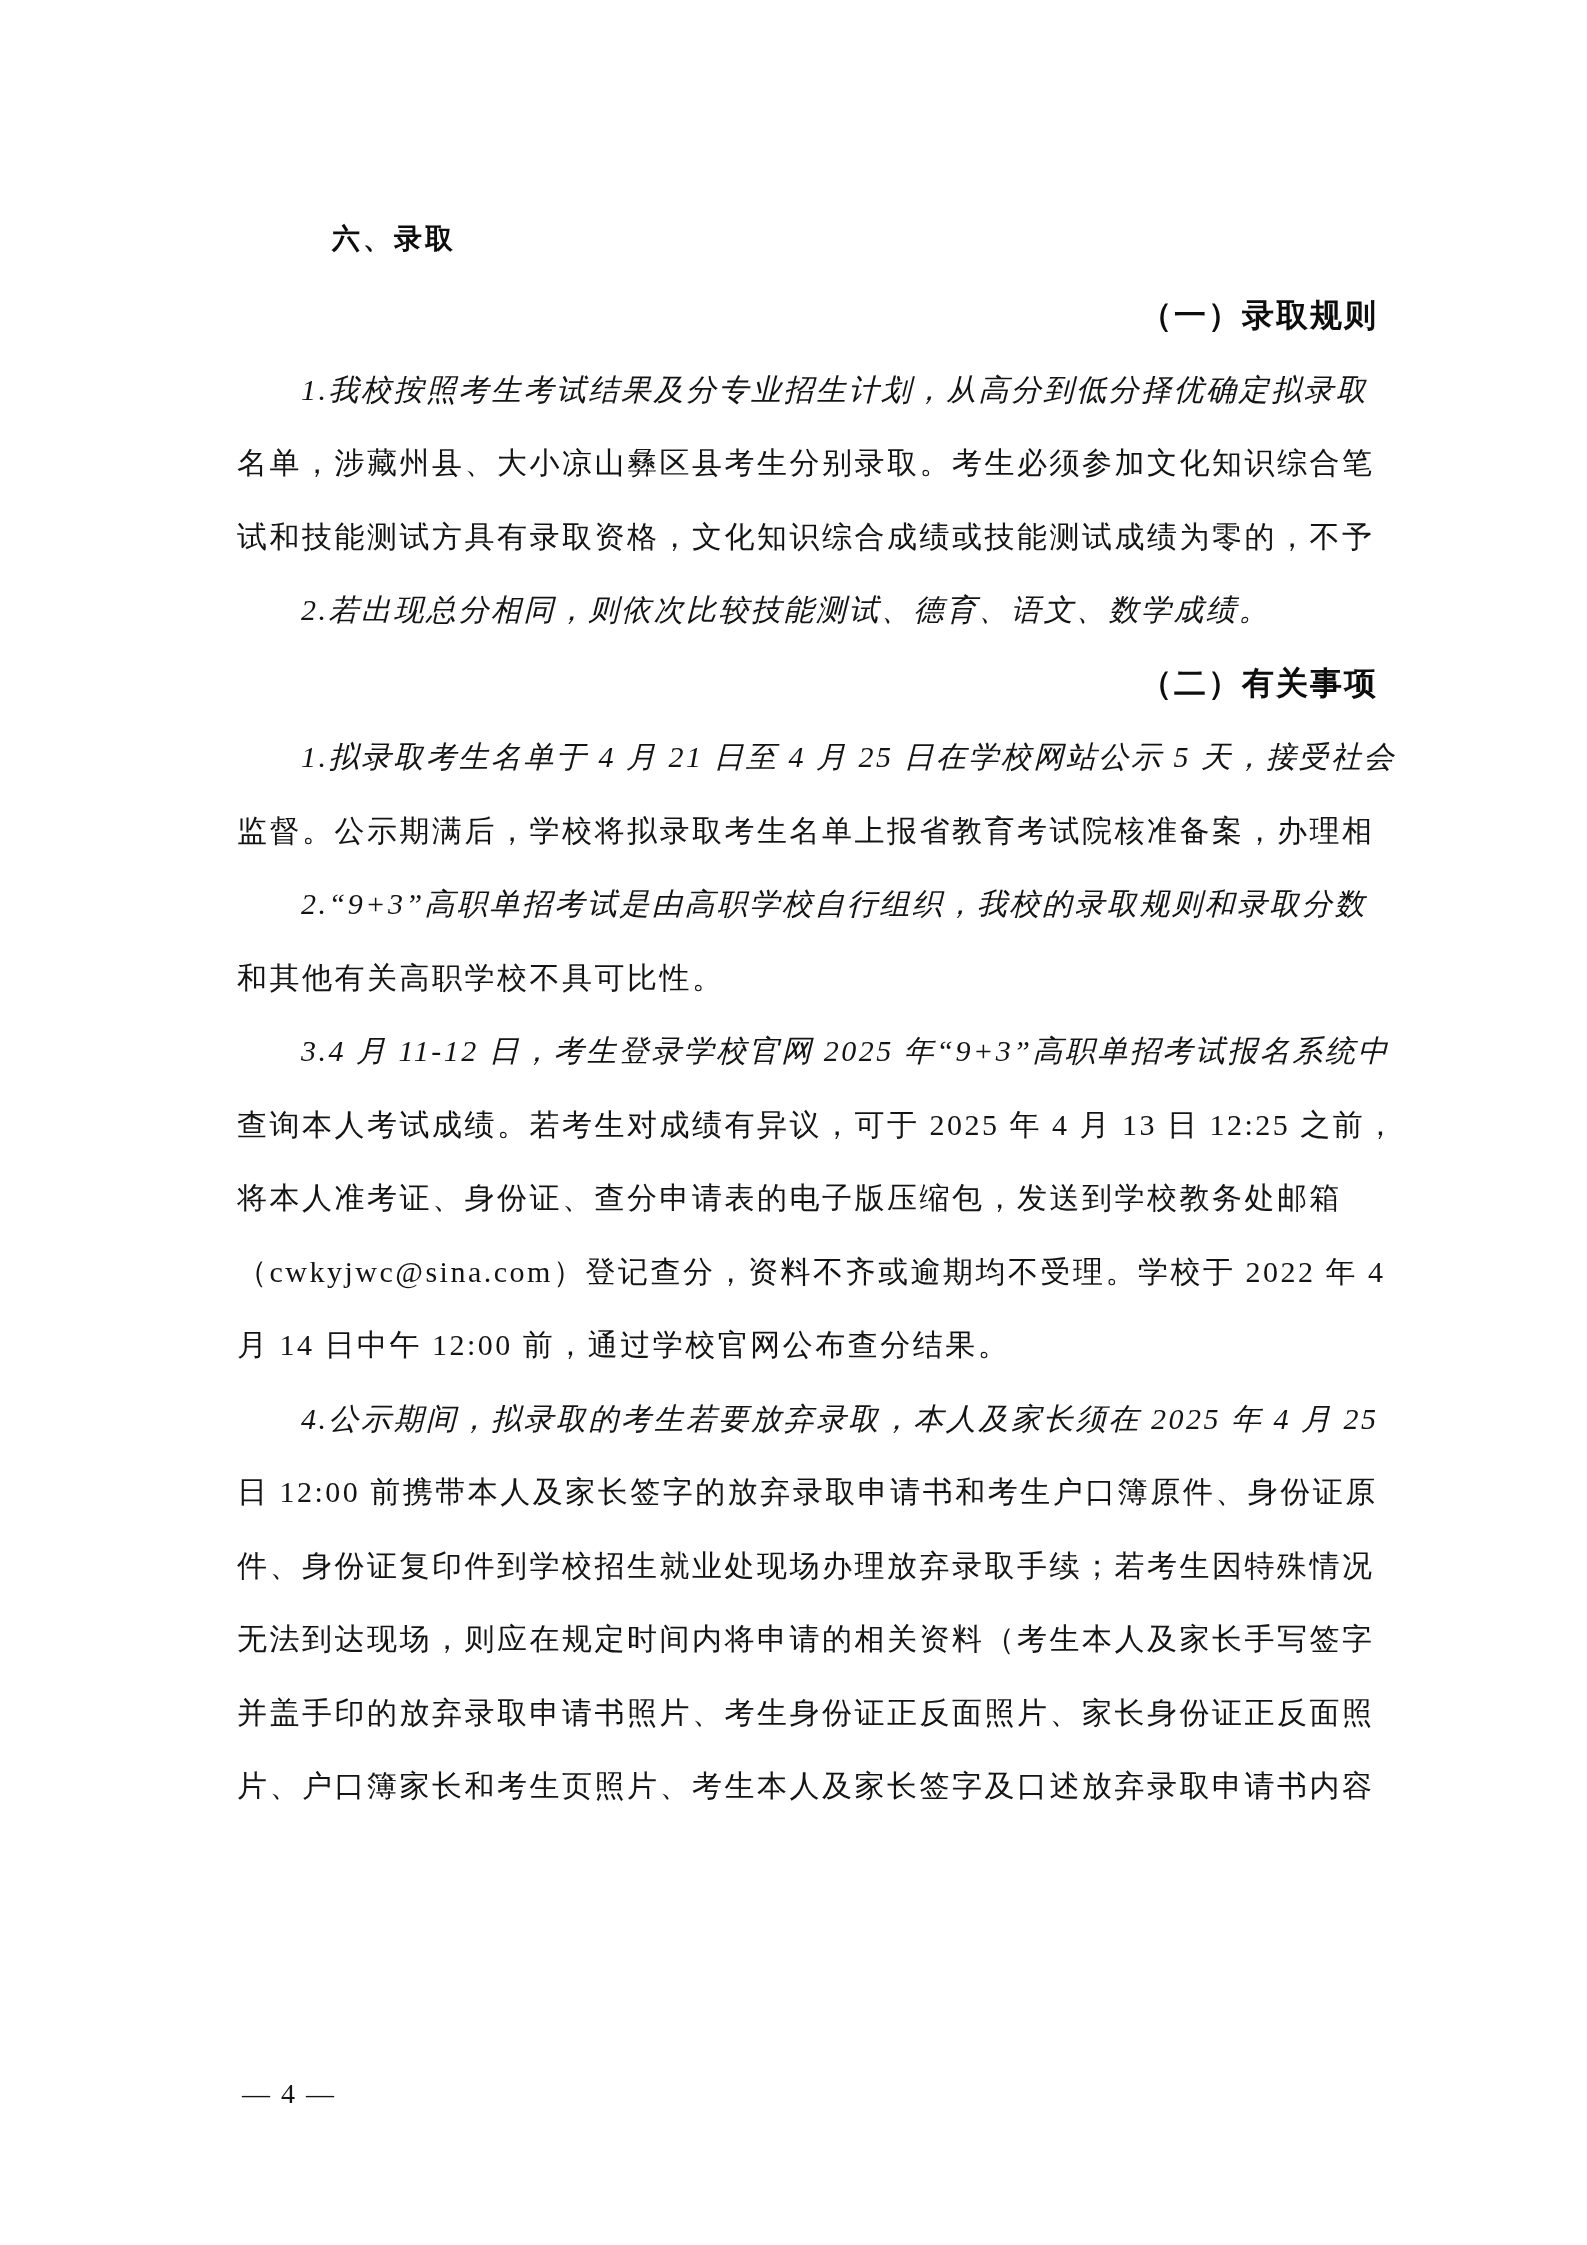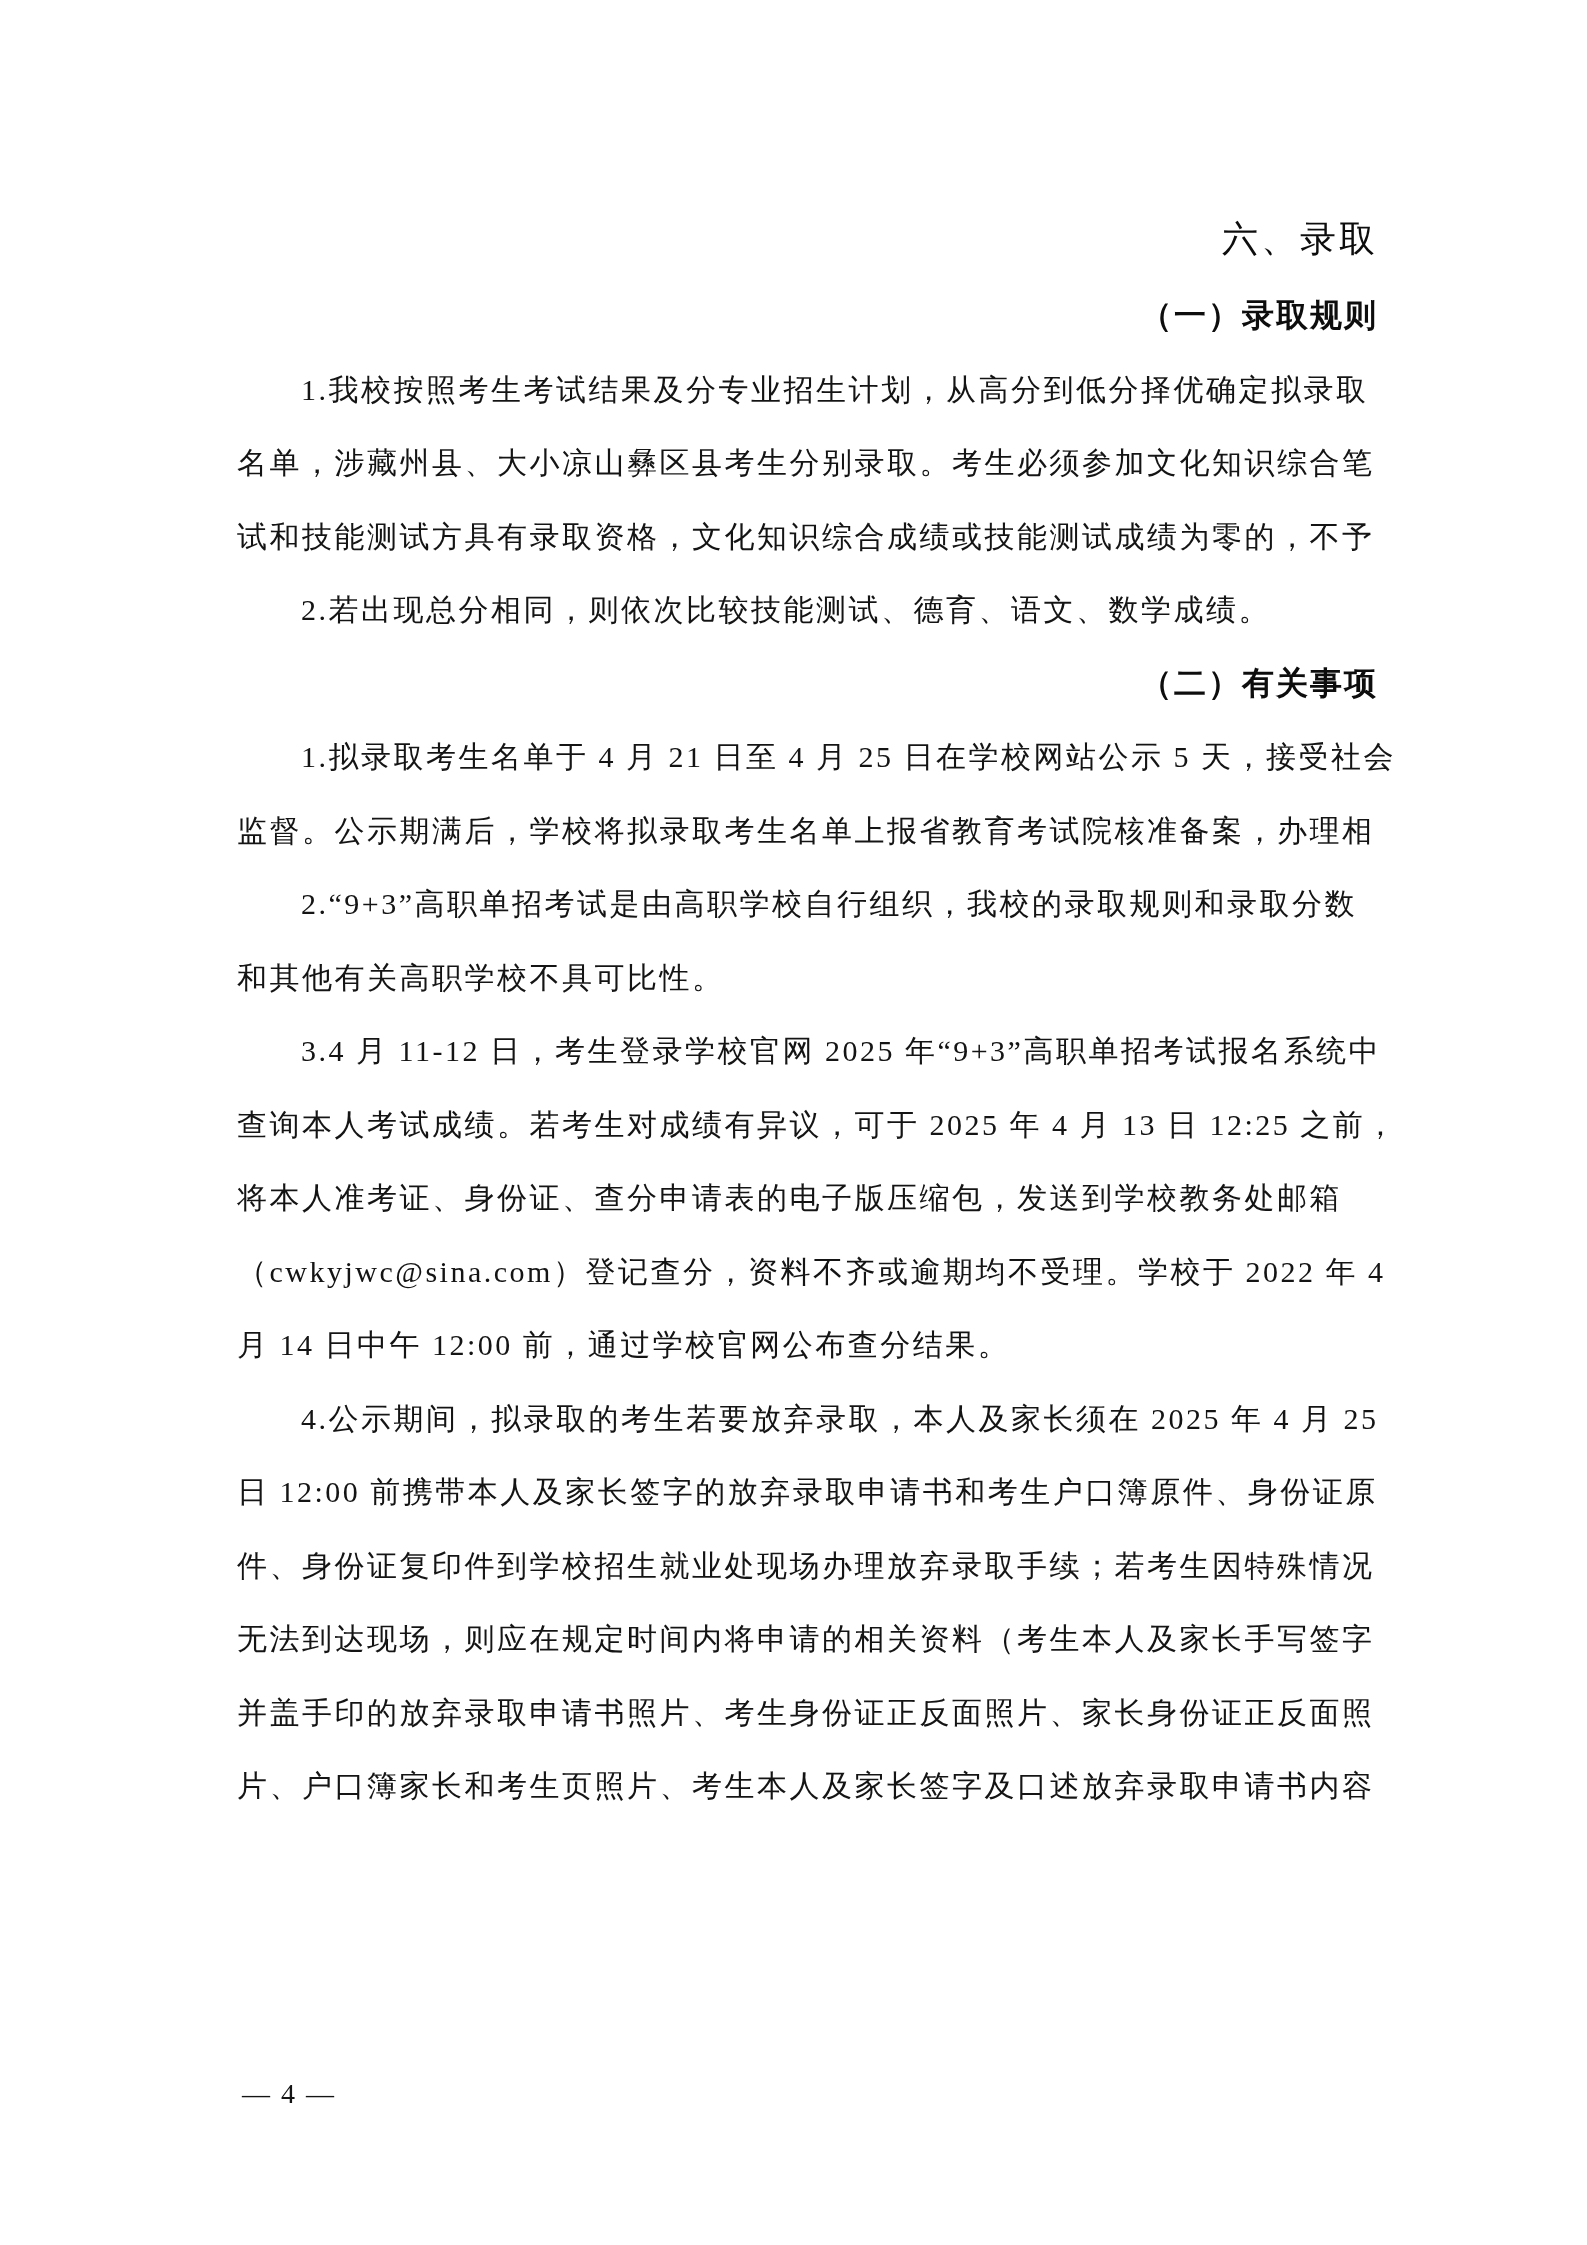--- a/index.html
+++ b/index.html
@@ -16,27 +16,26 @@
     overflow: hidden;
   }
   .content {
     position: absolute;
     left: 237px;
     top: 199px;
     width: 1141px;
   }
   .h1 {
     font-family: "Liberation Sans", "DejaVu Sans", sans-serif;
-    font-weight: normal;
-    font-size: 36px;
+    font-weight: bold;
+    font-size: 28px;
     line-height: 80px;
     padding-left: 95px;
     letter-spacing: 3px;
     color: #0d0d0d;
-    text-align: right;
   }
   .h2 {
     font-family: "Liberation Sans", "DejaVu Sans", sans-serif;
     font-weight: bold;
     font-size: 32px;
     line-height: 73.5px;
     padding-left: 78px;
     letter-spacing: 2px;
     color: #0d0d0d;
     text-align: right;
@@ -44,20 +43,21 @@
   .body-line {
     font-family: "Liberation Serif", "DejaVu Serif", serif;
     font-size: 30px;
     line-height: 73.5px;
     letter-spacing: 2.5px;
     white-space: nowrap;
     color: #141414;
   }
   .body-line.indent {
     padding-left: 64px;
+    font-style: italic;
   }
   .footer {
     position: absolute;
     left: 242px;
     top: 2078px;
     font-family: "Liberation Serif", "DejaVu Serif", serif;
     font-size: 28px;
     letter-spacing: 2px;
     color: #141414;
   }

